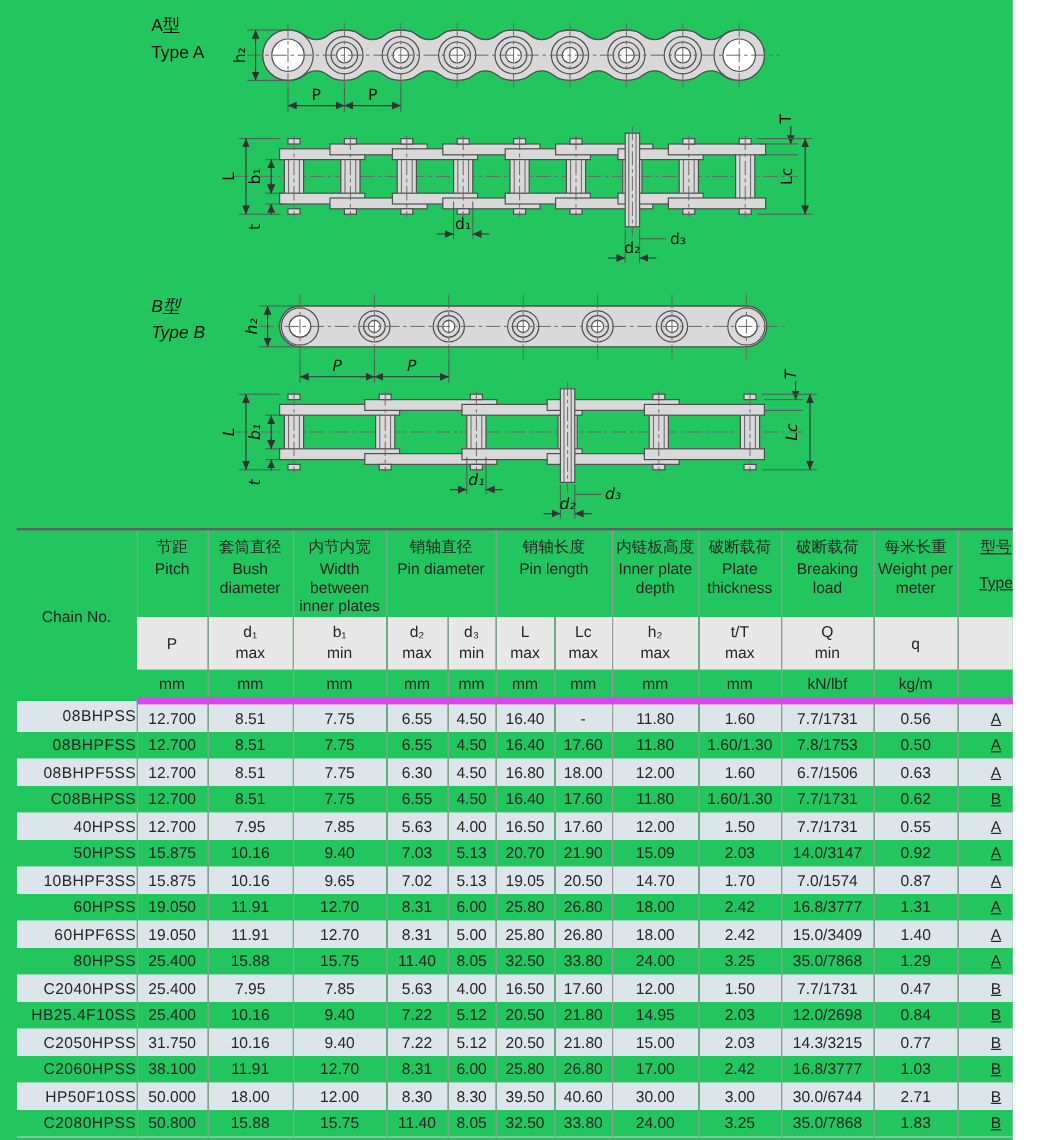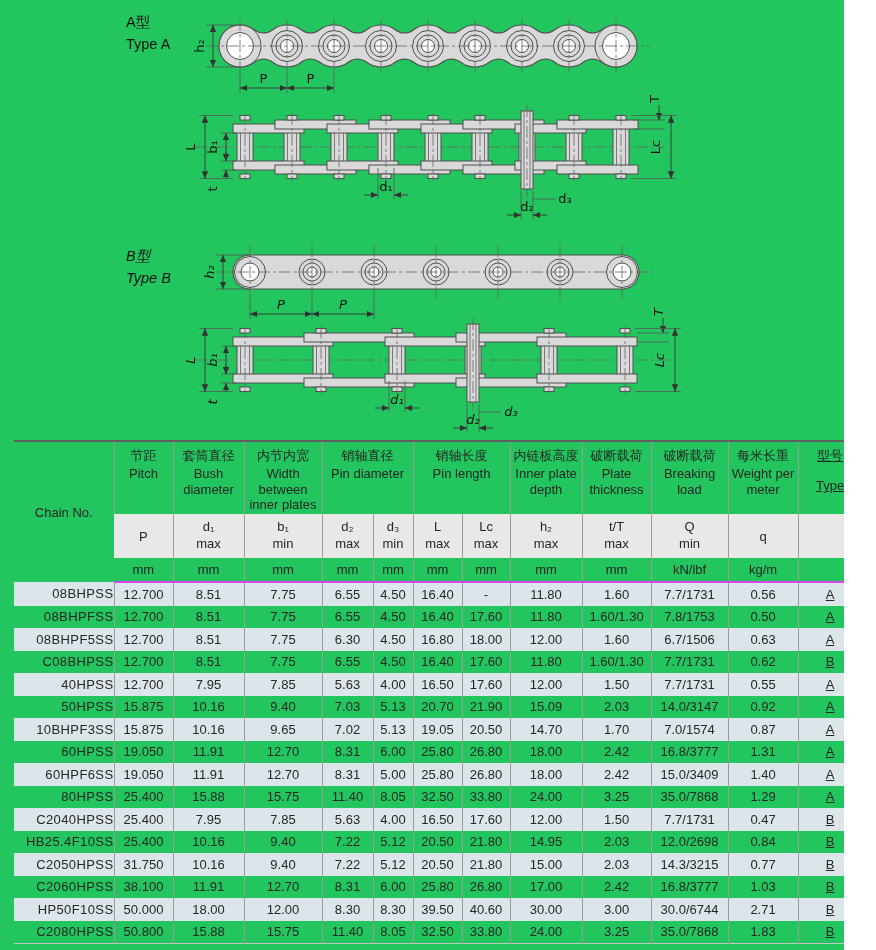--- a/index.html
+++ b/index.html
@@ -27,21 +27,21 @@
   .spec th,.spec td{border-left:1px solid #9b9b9b;padding:0;text-align:center;font-weight:400;overflow:hidden;}
   .spec th:first-child,.spec td:first-child{border-left:none;}
   .spec th:last-child,.spec td:last-child{border-right:1px solid #9b9b9b;text-decoration:underline;}
   .h1 th{vertical-align:top;padding-top:6px;height:66px;margin-top:29px;}
   .h1 th.chain{vertical-align:middle;padding-top:0;}
   .h1 .cn{font-size:13px;line-height:1.25;}
   .h1 .en{font-size:13px;line-height:1.18;margin-top:2px;}
   .h1 .en-type{margin-top:14px;}
   .h2r th{background:#e8e8e8;height:44px;}
   .h2r div{line-height:1.3;}
-  .h3r th{height:23px;border-bottom:2px solid #d946ef;}
+  .h3r th{height:23px;border-bottom:6px solid #d946ef;}
   .spec tbody td{height:22.5px;}
   .spec tbody tr.alt{background:#dce5ea;}
   .spec tbody td:first-child{letter-spacing:.4px;text-align:right;}
 </style>
 </head>
 <body>
 
 <div class="page">
 
   <div class="diagram" id="diagA">

